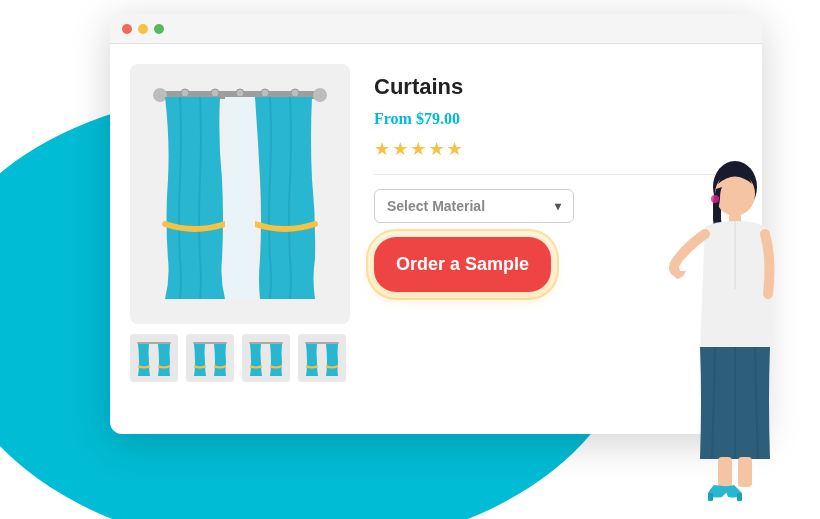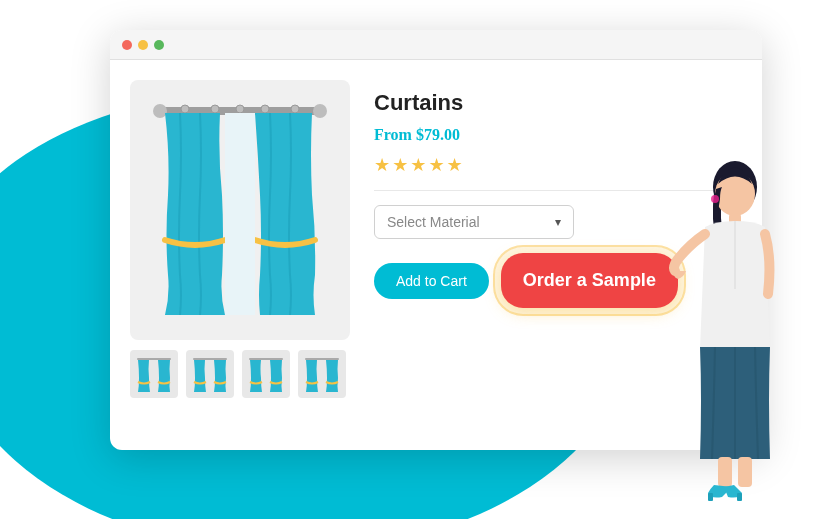--- a/index.html
+++ b/index.html
@@ -21,21 +21,21 @@
       width: 700px;
       height: 460px;
       background: #00bcd4;
       border-radius: 50% 55% 50% 50% / 45% 45% 55% 55%;
       z-index: 0;
     }
 
     
     .browser-window {
       position: absolute;
-      top: 30px;
+      top: 14px;
       left: 110px;
       width: 652px;
       height: 420px;
       background: #ffffff;
       border-radius: 12px;
       box-shadow: 0 8px 40px rgba(0,0,0,0.18);
       z-index: 2;
       overflow: hidden;
     }
 
@@ -152,20 +152,21 @@
       align-items: center;
       border: 1px solid #d0d0d0;
       border-radius: 6px;
       padding: 8px 12px;
       font-size: 14px;
       color: #888;
       background: #fff;
       width: 200px;
       justify-content: space-between;
       cursor: pointer;
+      font-weight: bold;
     }
 
     .select-arrow {
       color: #555;
       font-size: 12px;
     }
 
     .action-buttons {
       display: flex;
       gap: 12px;
@@ -329,21 +330,20 @@
       </div>
 
       <hr class="divider">
 
       <div class="select-material">
         <span>Select Material</span>
         <span class="select-arrow">▾</span>
       </div>
 
       <div class="action-buttons">
-        <button class="btn-add-to-cart">Add to Cart</button>
 
         <div class="btn-order-sample-wrapper">
           <div class="btn-order-sample-ring"></div>
           <button class="btn-order-sample">Order a Sample</button>
         </div>
       </div>
     </div>
 
   </div>
 </div>

